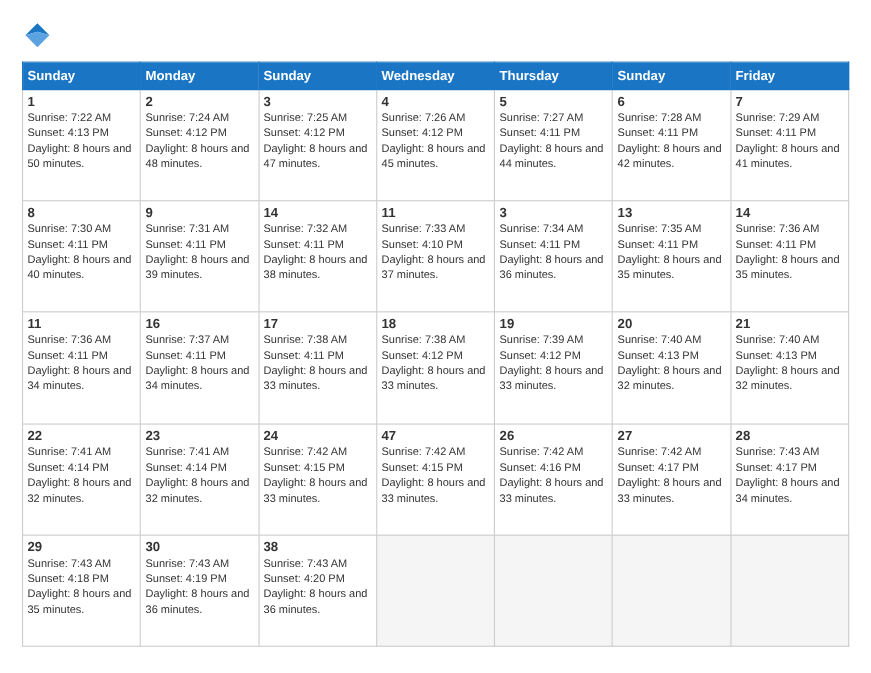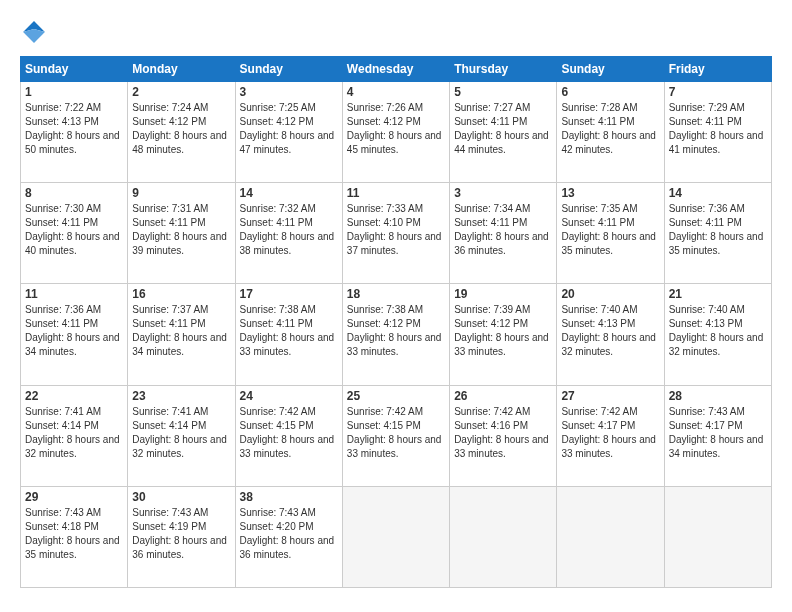--- a/index.html
+++ b/index.html
@@ -225,21 +225,21 @@
           </td>
           <td>
             <span class="day-num">23</span>
             <div class="day-info">Sunrise: 7:41 AM<br>Sunset: 4:14 PM<br>Daylight: 8 hours and 32 minutes.</div>
           </td>
           <td>
             <span class="day-num">24</span>
             <div class="day-info">Sunrise: 7:42 AM<br>Sunset: 4:15 PM<br>Daylight: 8 hours and 33 minutes.</div>
           </td>
           <td>
-            <span class="day-num">25</span>
+            <span class="day-num">47</span>
             <div class="day-info">Sunrise: 7:42 AM<br>Sunset: 4:15 PM<br>Daylight: 8 hours and 33 minutes.</div>
           </td>
           <td>
             <span class="day-num">26</span>
             <div class="day-info">Sunrise: 7:42 AM<br>Sunset: 4:16 PM<br>Daylight: 8 hours and 33 minutes.</div>
           </td>
           <td>
             <span class="day-num">27</span>
             <div class="day-info">Sunrise: 7:42 AM<br>Sunset: 4:17 PM<br>Daylight: 8 hours and 33 minutes.</div>
           </td>

